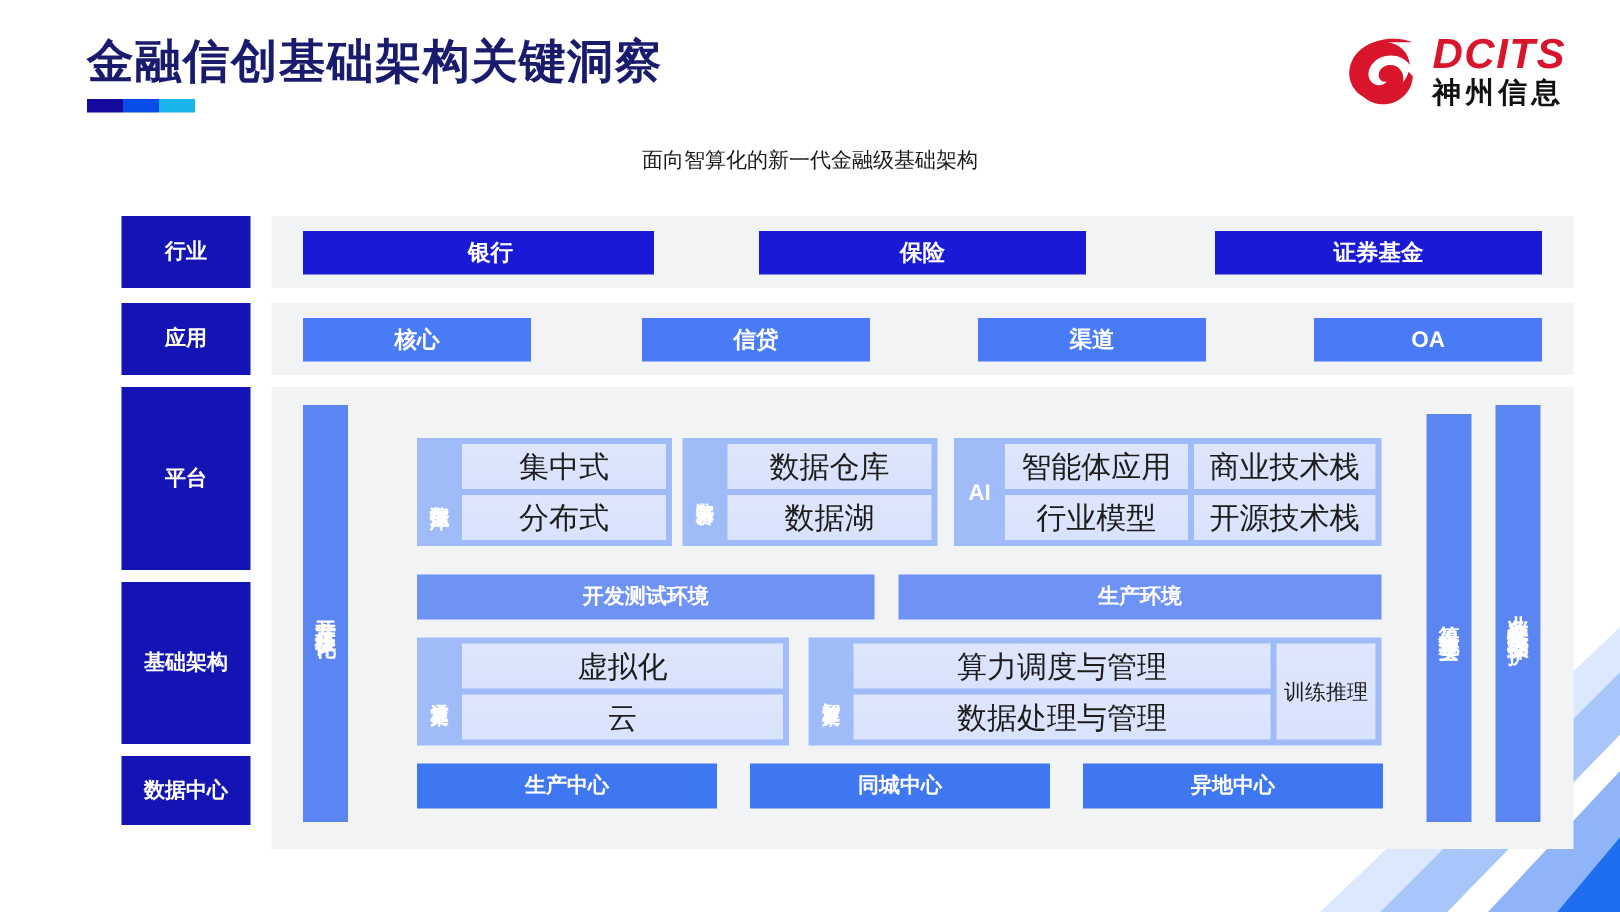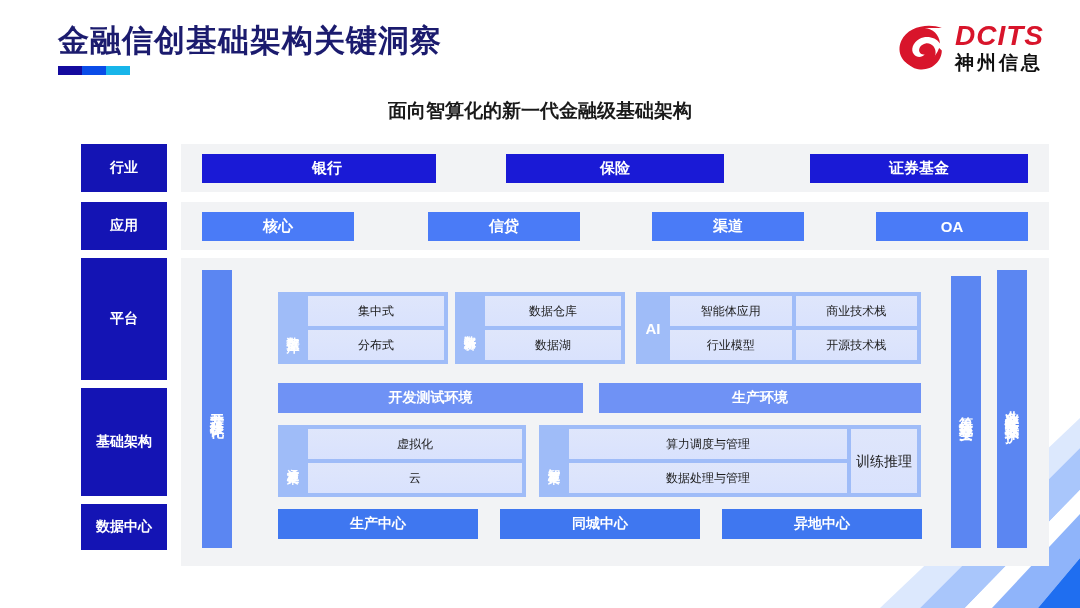--- a/index.html
+++ b/index.html
@@ -16,21 +16,21 @@
   #page-title{position:absolute;left:58px;top:20px;font-size:31px;font-weight:bold;color:#1b1b6e;letter-spacing:1px;}
   #title-underline{position:absolute;left:58px;top:66px;width:72px;height:9px;display:flex;}
   #title-underline i{display:block;height:100%;}
 
   #logo{position:absolute;right:36px;top:16px;height:62px;display:flex;align-items:center;gap:6px;}
   #logo-mark{width:54px;height:54px;}
   #logo-text{display:flex;flex-direction:column;justify-content:center;line-height:1;}
   #logo-en{font-size:28px;font-weight:bold;color:#d8152b;letter-spacing:1px;font-style:italic;}
   #logo-cn{font-size:19px;font-weight:bold;color:#111;letter-spacing:3px;margin-top:3px;}
 
-  #subtitle{position:absolute;left:0;top:98px;width:1080px;text-align:center;font-size:19px;font-weight:bold;color:#1a1a1a;}
+  #subtitle{position:absolute;left:0;top:98px;width:1080px;text-align:center;font-size:14px;font-weight:normal;color:#1a1a1a;}
 
   
   #diagram{position:absolute;left:0;top:140px;width:1080px;height:430px;margin-left:35px;}
 
   .side-label{position:absolute;left:46px;background:#1414b4;color:#fff;font-size:14px;font-weight:bold;
               display:flex;align-items:center;justify-content:center;width:86px;}
   .gray-panel{position:absolute;background:#f2f3f5;}
 
   .chip{display:flex;align-items:center;justify-content:center;color:#fff;font-weight:bold;}
   .chip-dark{background:#1a1ad6;font-size:15px;}
@@ -40,21 +40,21 @@
 
   .vbar{position:absolute;background:#5b86f2;color:#fff;font-weight:bold;font-size:14px;
         display:flex;align-items:center;justify-content:center;text-align:center;line-height:1.08;}
   .vtext{writing-mode:vertical-rl;text-orientation:upright;letter-spacing:2px;}
 
   .group{position:absolute;background:#9fbcf8;display:flex;align-items:stretch;padding:4px;box-sizing:border-box;gap:4px;}
   .group-title{color:#fff;font-weight:bold;font-size:13px;display:flex;align-items:center;justify-content:center;
                writing-mode:vertical-rl;text-orientation:upright;letter-spacing:1px;width:22px;flex:none;line-height:1;}
   .group-body{flex:1;display:flex;flex-direction:column;gap:4px;}
   .group-row{display:flex;gap:4px;flex:1;}
-  .cell{flex:1;background:linear-gradient(180deg,#dfe6fb 0%,#d9e2fd 100%);color:#1c1c1c;font-size:12px;
+  .cell{flex:1;background:linear-gradient(180deg,#dfe6fb 0%,#d9e2fd 100%);color:#1c1c1c;font-size:20px;
         display:flex;align-items:center;justify-content:center;text-align:right;}
   .cell-side{width:66px;flex:none;background:linear-gradient(180deg,#dfe6fb 0%,#d9e2fd 100%);color:#1c1c1c;
              font-size:14px;display:flex;flex-direction:row;align-items:center;justify-content:center;line-height:1.35;}
 
   .ai-group{position:absolute;background:#9fbcf8;display:flex;align-items:stretch;padding:4px;box-sizing:border-box;gap:4px;}
   .ai-title{color:#fff;font-weight:bold;font-size:15px;display:flex;align-items:center;justify-content:center;width:26px;flex:none;}
 </style>
 </head>
 <body>
 

